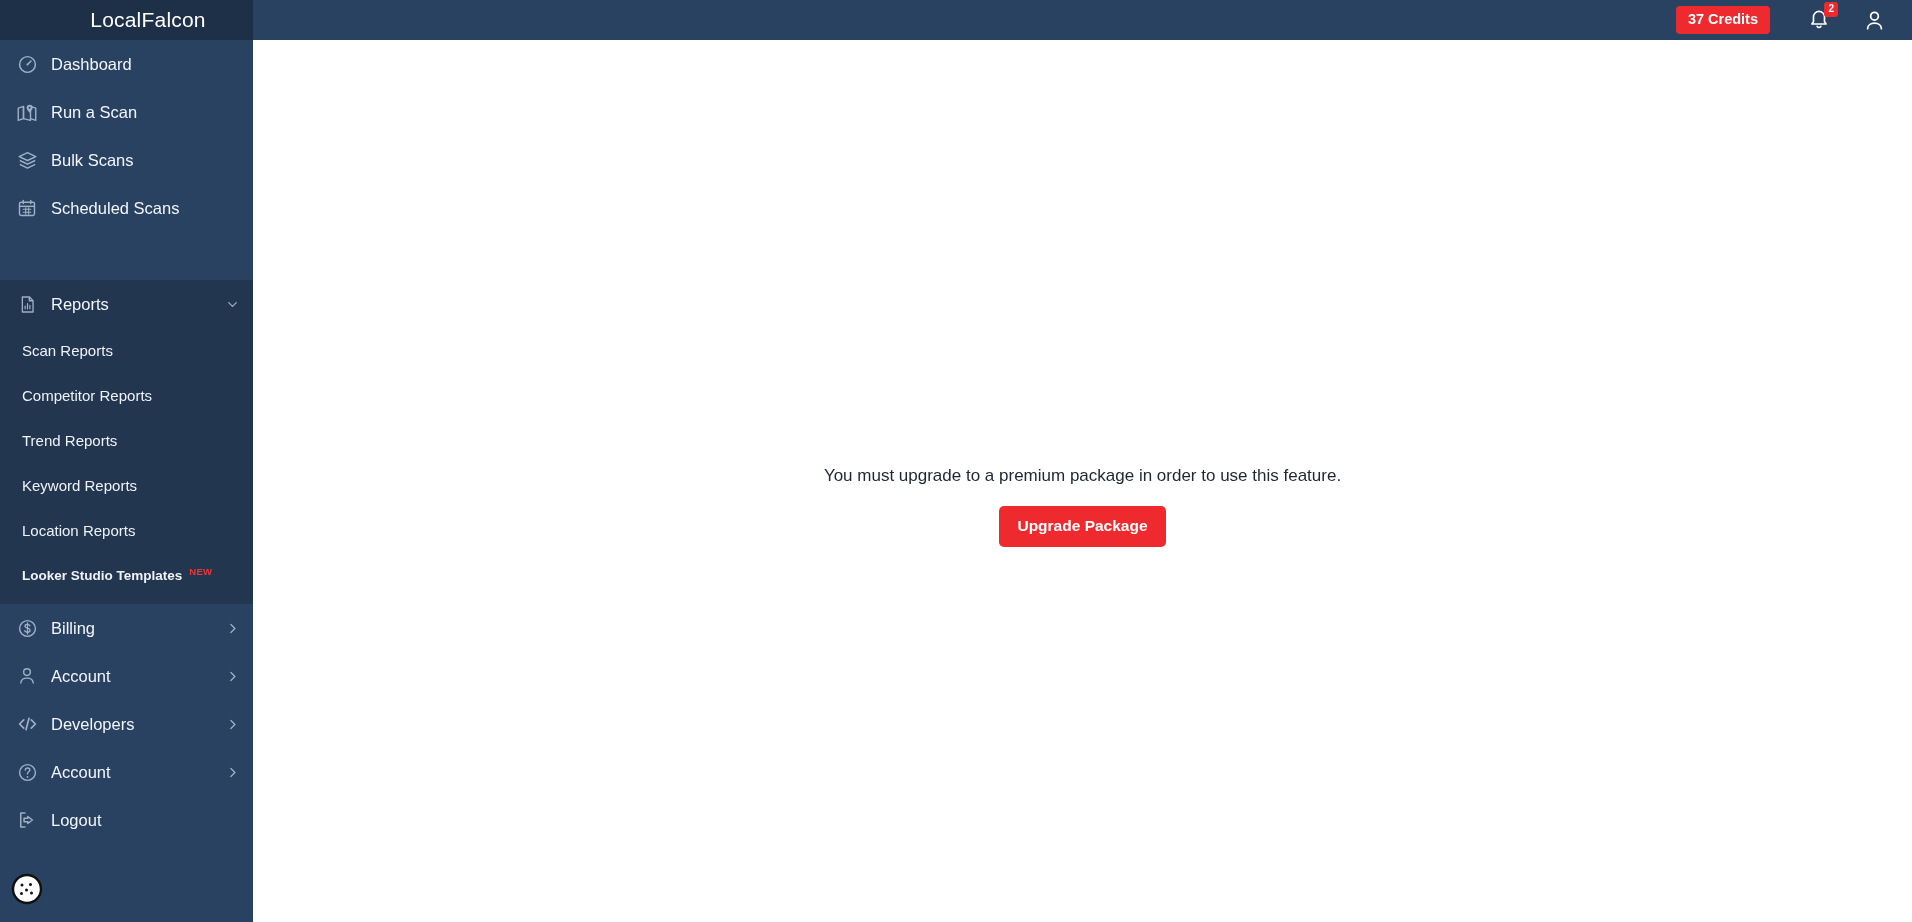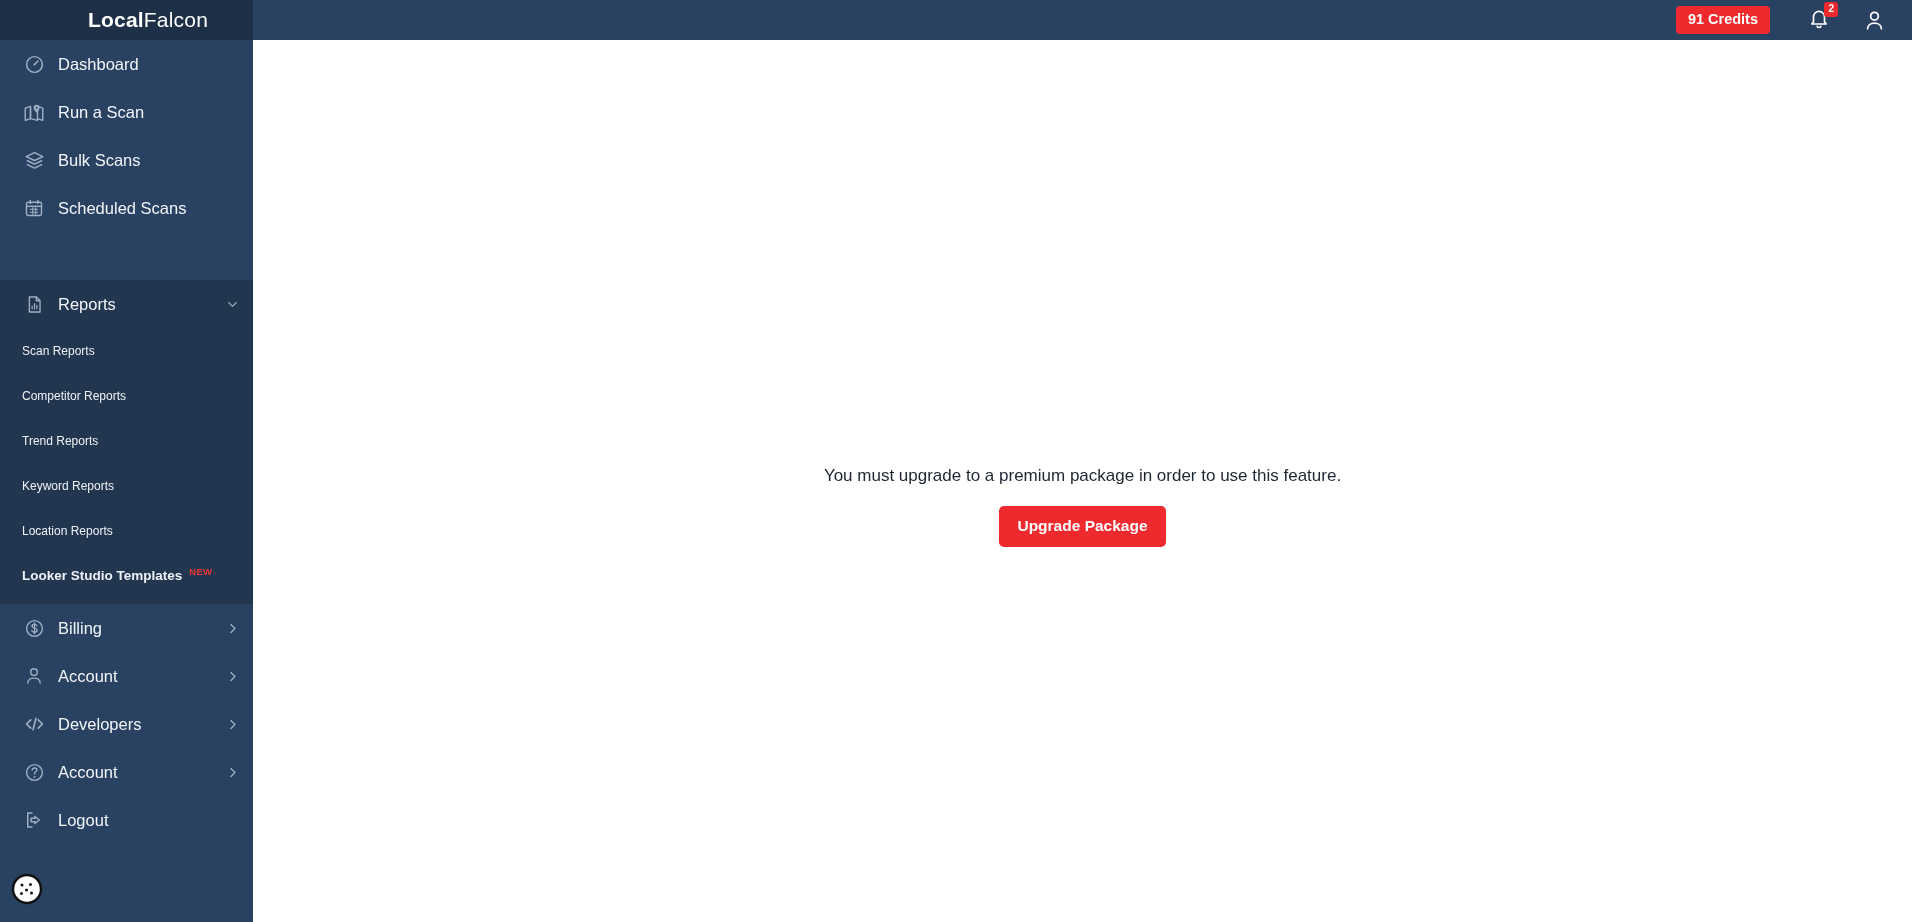--- a/index.html
+++ b/index.html
@@ -35,28 +35,28 @@
     display: flex;
     align-items: center;
     justify-content: center;
   }
   #logo-text {
     font-size: 21px;
     color: #ffffff;
     letter-spacing: .2px;
     white-space: nowrap;
   }
-  #logo-text .bold { font-weight: bold; margin-left: 43px; }
+  #logo-text .bold { font-weight: normal; margin-left: 43px; }
   #logo-text .light { font-weight: normal; }
 
   .nav-item {
     height: 48px;
     display: flex;
     align-items: center;
-    padding-left: 20px;
+    padding-left: 13px;
     padding-right: 14px;
     color: #f2f5f8;
     font-size: 16.5px;
     cursor: pointer;
     position: relative;
   }
   .nav-item.active {
     background: #233650;
     margin-top: 48px;
   }
@@ -81,21 +81,21 @@
   }
 
   
   #submenu { background: #233650; padding-bottom: 6px; }
   .sub-item {
     height: 45px;
     display: flex;
     align-items: center;
     padding-left: 22px;
     color: #eef2f6;
-    font-size: 12px;
+    font-size: 15px;
     cursor: pointer;
     white-space: nowrap;
   }
   .sub-item.strong { font-weight: bold; font-size: 13.5px; }
   .new-badge {
     color: #ef3535;
     font-size: 9.5px;
     font-weight: bold;
     margin-left: 7px;
     position: relative;
@@ -390,21 +390,21 @@
         <circle cx="16.5" cy="18" r="1.5" fill="#111111"></circle>
         <circle cx="11.5" cy="21.5" r="1.5" fill="#111111"></circle>
         <circle cx="21.5" cy="21" r="1.5" fill="#111111"></circle>
       </svg>
     </div>
   </nav>
 
   <div id="right">
 
     <header id="topbar">
-      <div id="credits-badge">91 Credits</div>
+      <div id="credits-badge">37 Credits</div>
 
       <div id="bell-wrap">
         <span>
           <svg width="22" height="23" viewBox="0 0 24 24" fill="none" stroke="#ffffff" stroke-width="1.8">
             <path d="M18 15.5 V10.2 c0-3.3-2.7-6-6-6 s-6 2.7-6 6 V15.5 L4.2 18 H19.8 Z" stroke-linejoin="round"></path>
             <path d="M10 20.5 a2.2 2.2 0 0 0 4 0" stroke-linecap="round"></path>
           </svg>
         </span>
         <span id="bell-count">2</span>
       </div>

